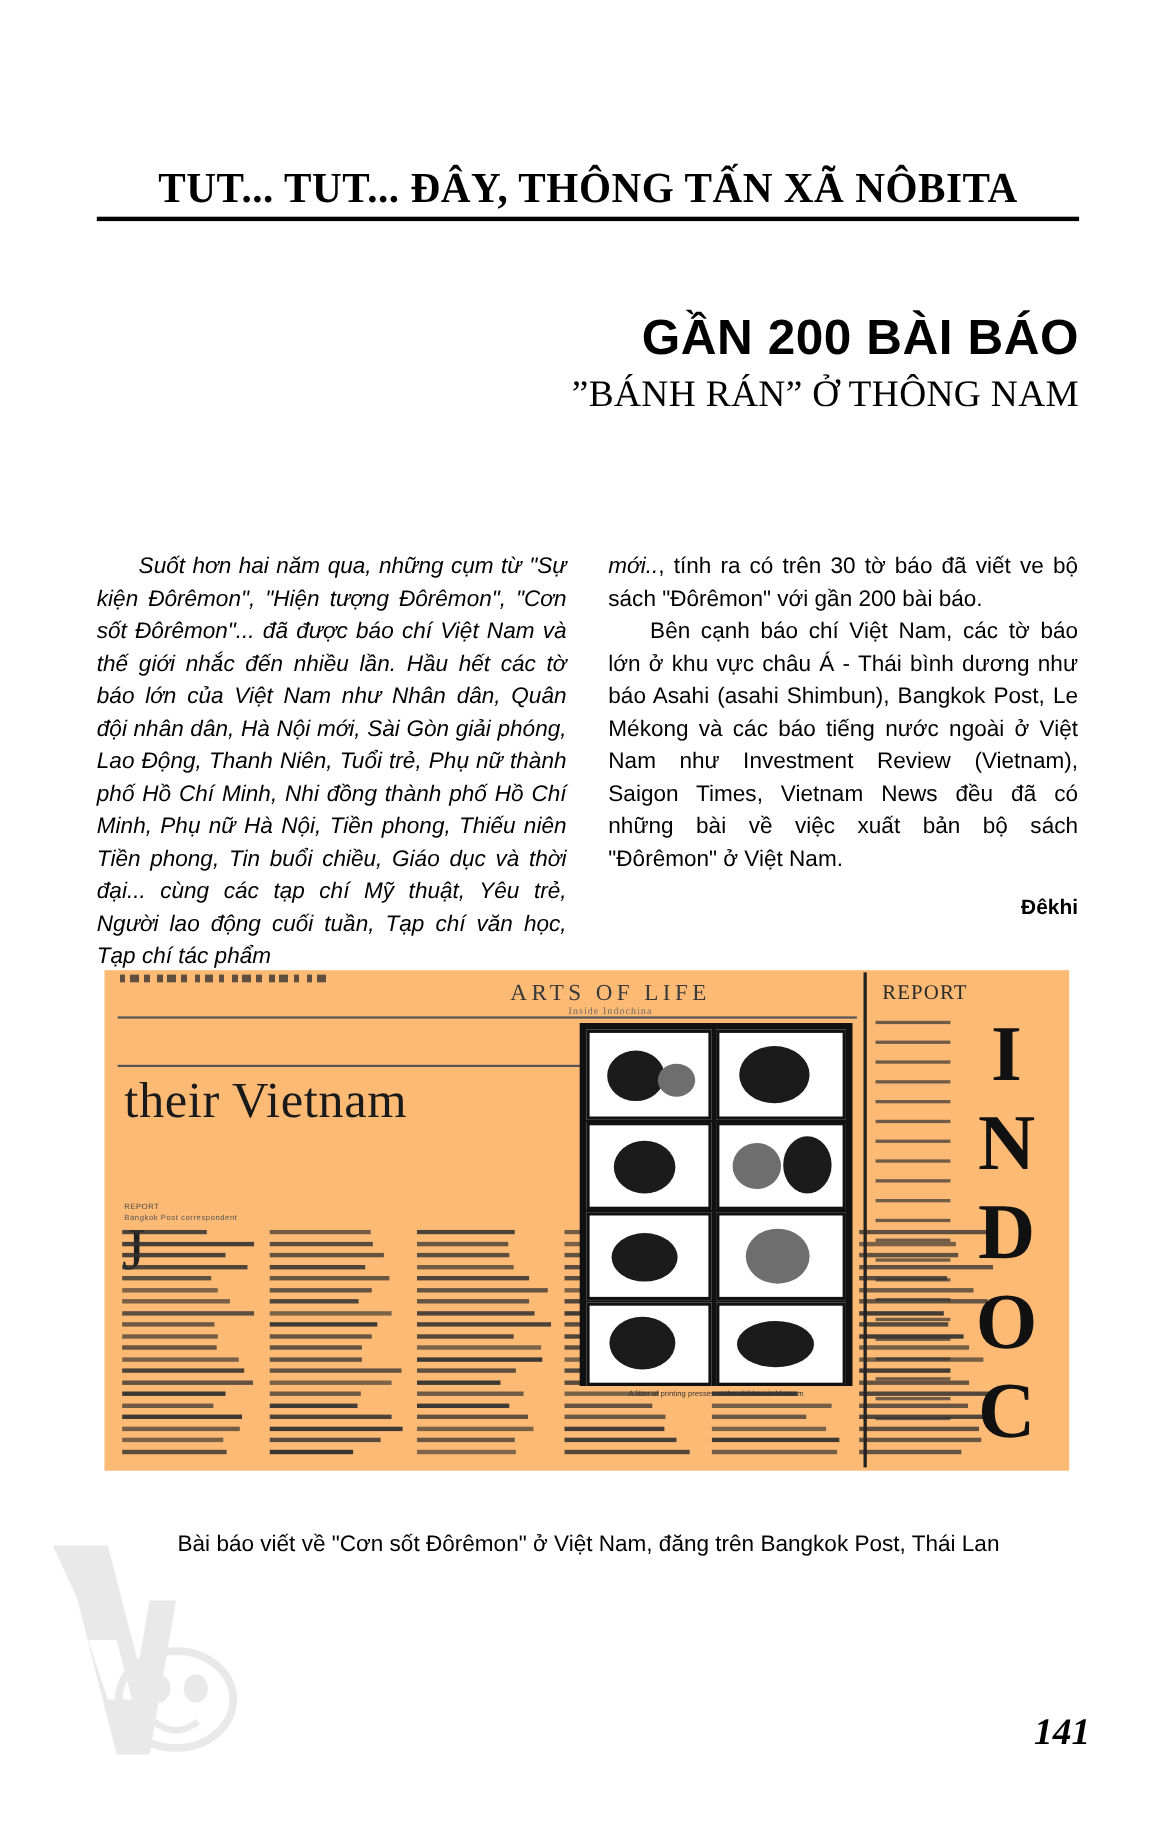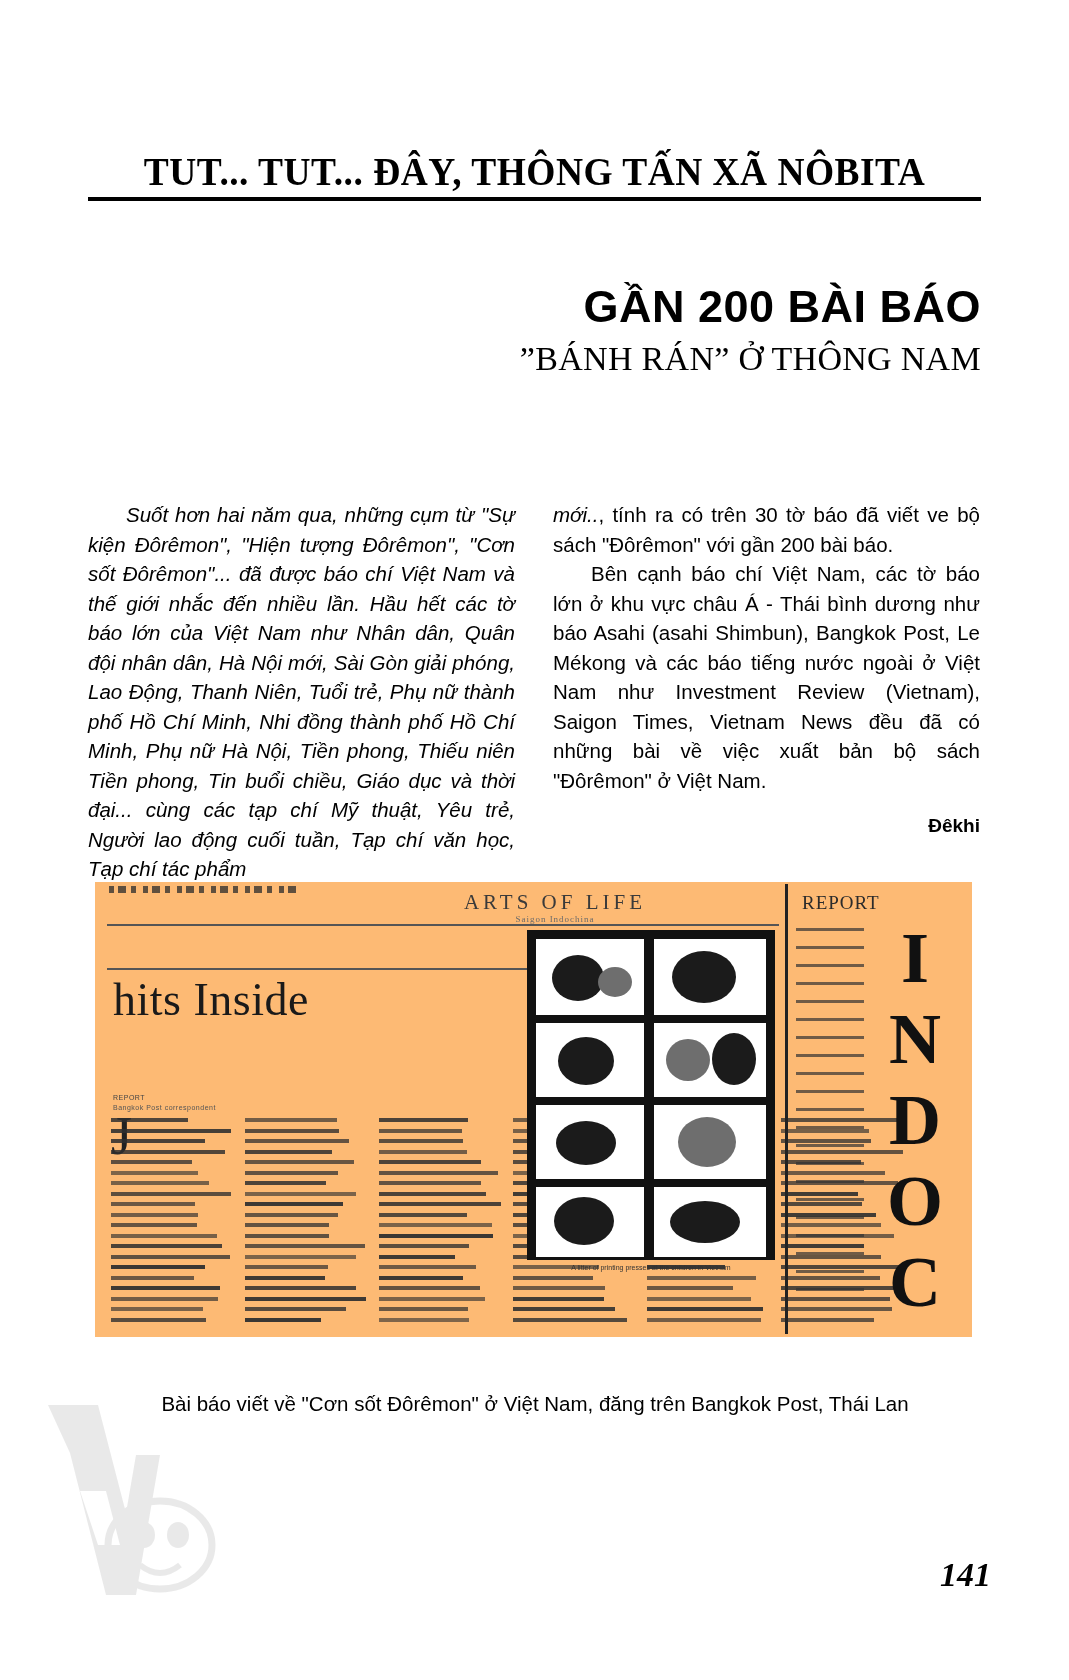--- a/index.html
+++ b/index.html
@@ -361,27 +361,27 @@
       <div class="byline">Đêkhi</div>
     </div>
   </div>
 
   <div class="clipping">
     <div class="clip-inner">
 
       <div class="clip-topline"></div>
 
       <div class="clip-masthead">ARTS OF LIFE</div>
-      <div class="clip-masthead-sub">Saigon Indochina</div>
+      <div class="clip-masthead-sub">Inside Indochina</div>
       <div class="clip-rule-a"></div>
 
       <div class="clip-rule-b"></div>
 
       <div class="clip-headline">
-        <div>hits Inside</div>
+        <div>their Vietnam</div>
       </div>
 
       <div class="clip-byline">REPORT</div>
       <div class="clip-byline2">Bangkok Post correspondent</div>
       <div class="dropcap">J</div>
 
       <div class="greek-col gc1">
           <i style="width: 63.4%; opacity: 0.84;"></i>
           <i style="width: 98.1%; opacity: 0.89;"></i>
           <i style="width: 77.2%; opacity: 0.87;"></i>

